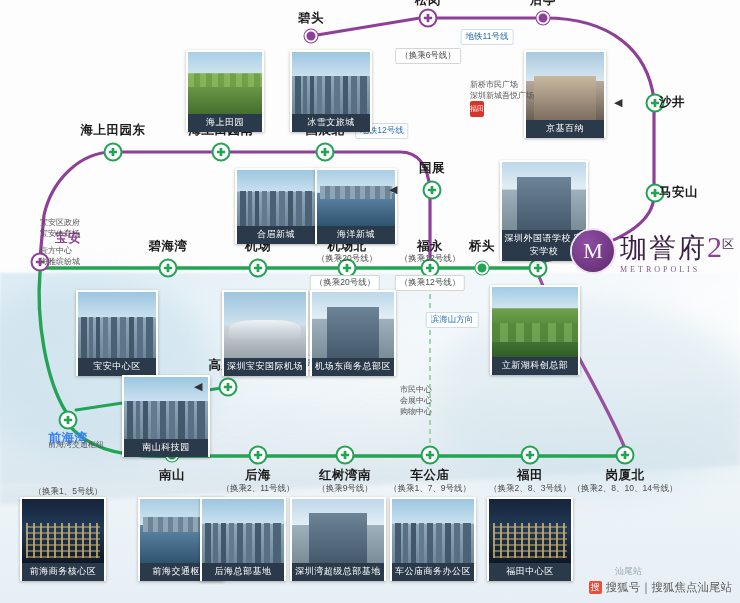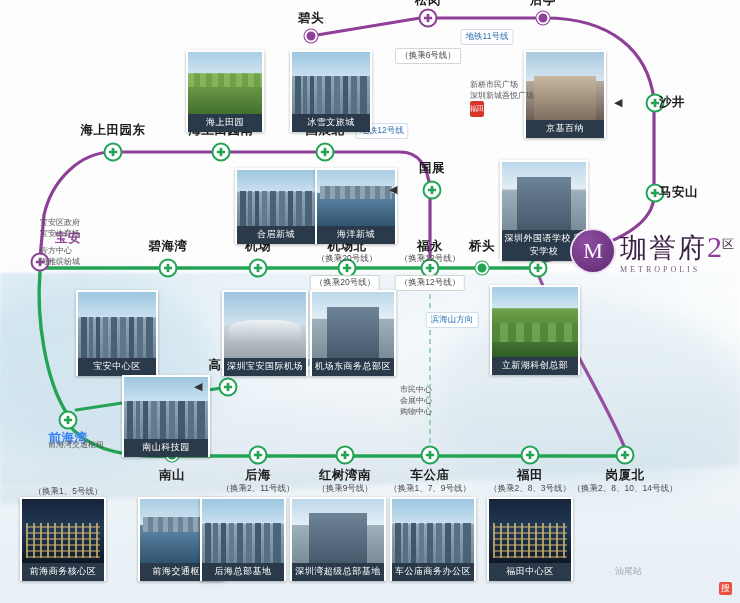--- a/index.html
+++ b/index.html
@@ -393,18 +393,19 @@
       <div class="logo-main">
         <span>珈誉府</span><span class="num">2</span>
       </div>
       <div class="logo-sub">METROPOLIS</div>
     </div>
     <div style="position:absolute;left:150px;top:6px;font-size:12px;color:#3b1f47;font-family:'Liberation Serif',serif;">区</div>
   </div>
 
   <div id="wm">
     <span class="sq">搜</span>
+    <span>搜狐号｜搜狐焦点汕尾站</span>
   </div>
   <div id="wm2">汕尾站</div>
 
   <div class="redbadge" style="left:470px;top:101px;">福田</div>
 
 </div>
 
 </body></html>

